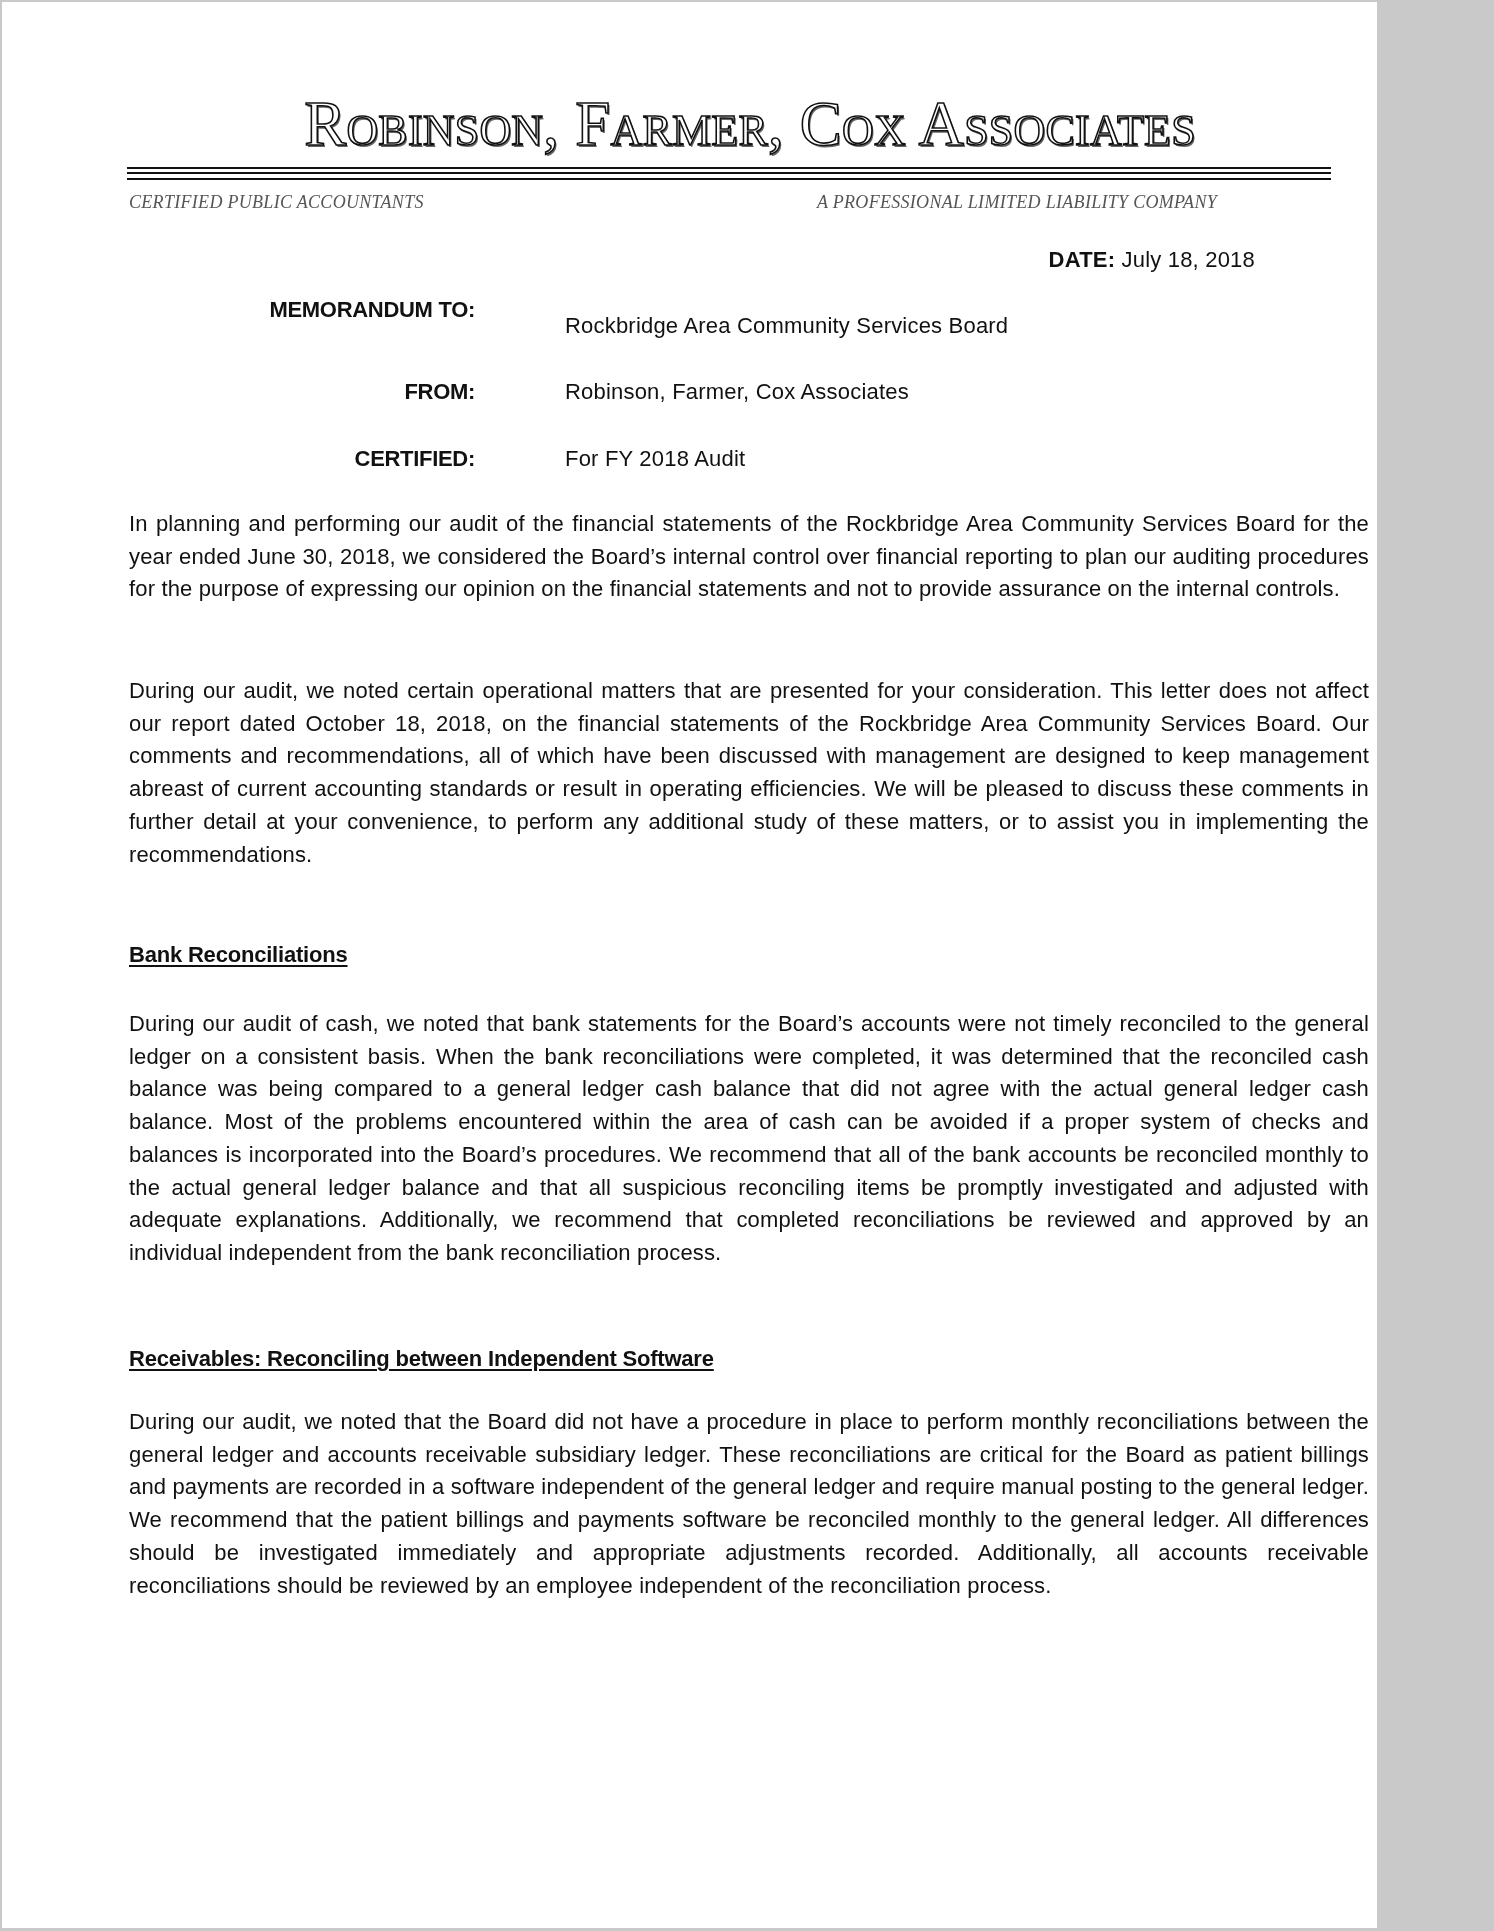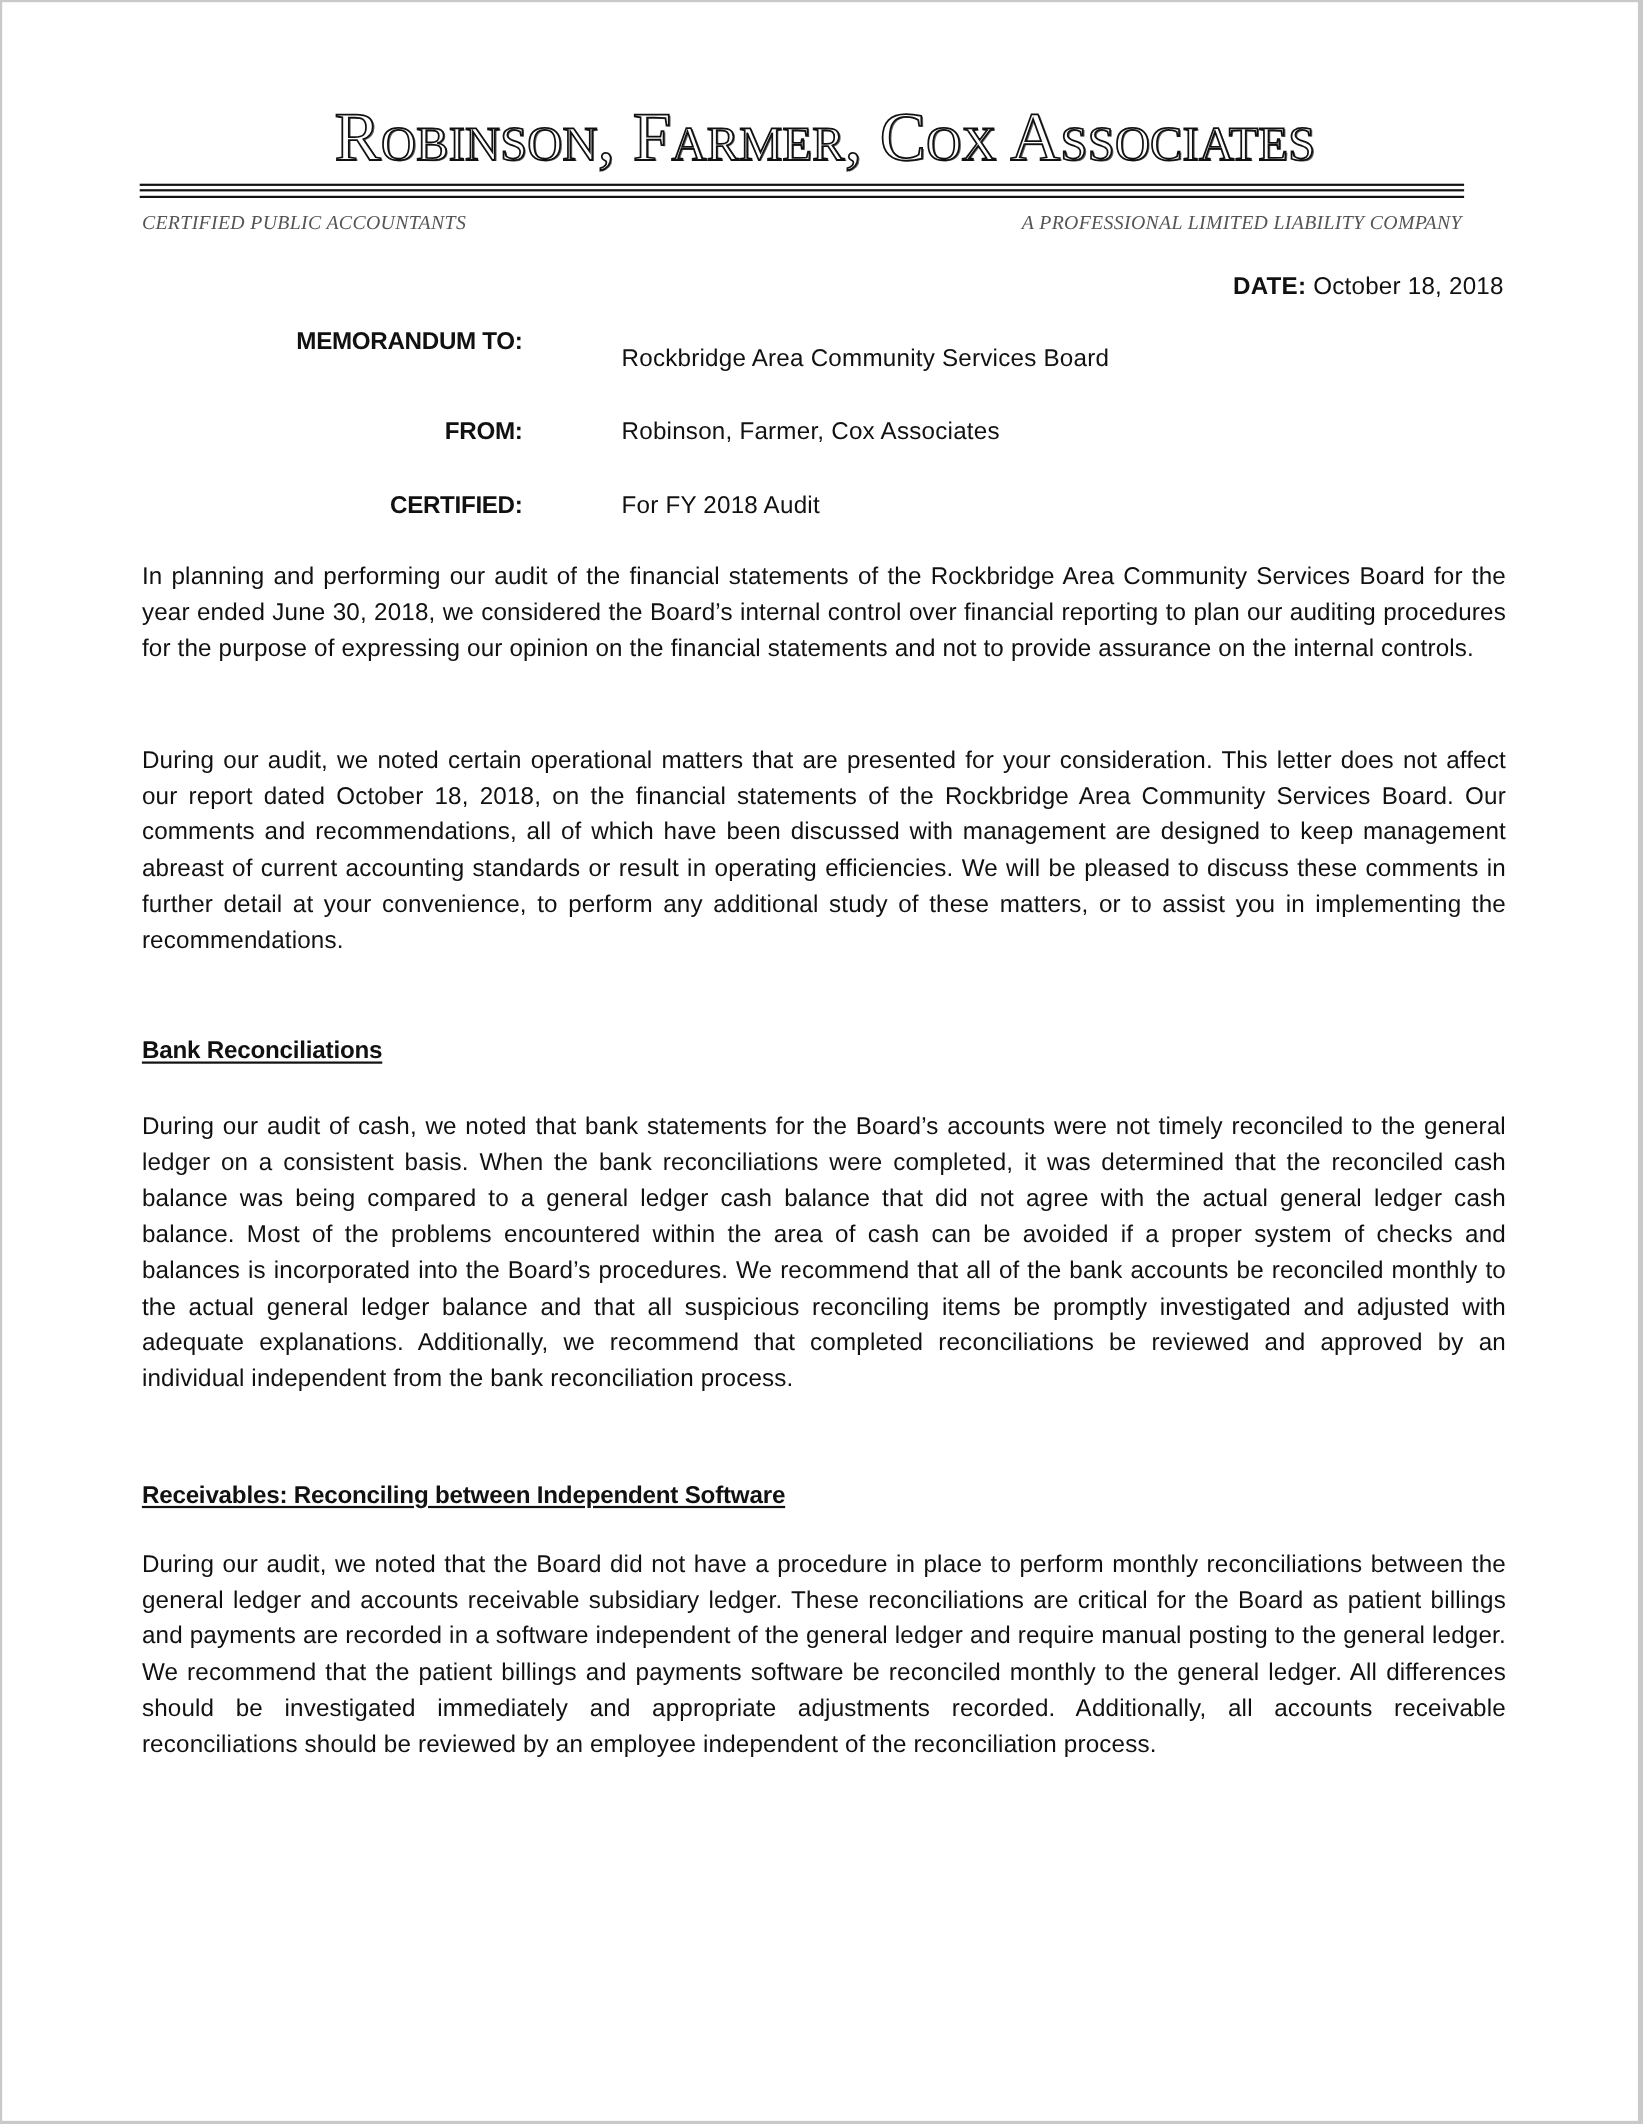--- a/index.html
+++ b/index.html
@@ -5,21 +5,21 @@
   html, body { margin: 0; padding: 0; }
   body {
     width: 1494px; height: 1931px;
     background: #c9c9c9;
     position: relative;
     overflow: hidden;
   }
   .page {
     position: absolute;
     left: 2px; top: 2px;
-    width: 1487px; height: 1926px;
+    width: 1375px; height: 1926px;
     background: #ffffff;
   }
   .abs { position: absolute; }
   .title {
     left: 245px; top: 84px;
     width: 1006px;
     font-family: "Liberation Serif", "DejaVu Serif", serif;
     font-variant: small-caps;
     font-size: 63px;
     line-height: 76px;
@@ -97,21 +97,21 @@
 
   <div class="abs rule" style="top:165px;"></div>
   <div class="abs rule" style="top:170px;"></div>
   <div class="abs rule" style="top:176px;"></div>
 
   <div class="abs subtitle" style="left:127px;">CERTIFIED PUBLIC ACCOUNTANTS</div>
   <div class="abs subtitle" style="right:160px;">A PROFESSIONAL LIMITED LIABILITY COMPANY</div>
 
   <div class="abs sans date-line">
     <span class="bold">DATE:</span>
-    <span>October 18, 2018</span>
+    <span>July 18, 2018</span>
   </div>
 
   <div class="abs sans memo-label" style="top:292px;">MEMORANDUM TO:</div>
   <div class="abs sans memo-value" style="top:308px;">Rockbridge Area Community Services Board</div>
 
   <div class="abs sans memo-label" style="top:374px;">FROM:</div>
   <div class="abs sans memo-value" style="top:374px;">Robinson, Farmer, Cox Associates</div>
 
   <div class="abs sans memo-label" style="top:441px;">CERTIFIED:</div>
   <div class="abs sans memo-value" style="top:441px;text-align:center;">For FY 2018 Audit</div>

